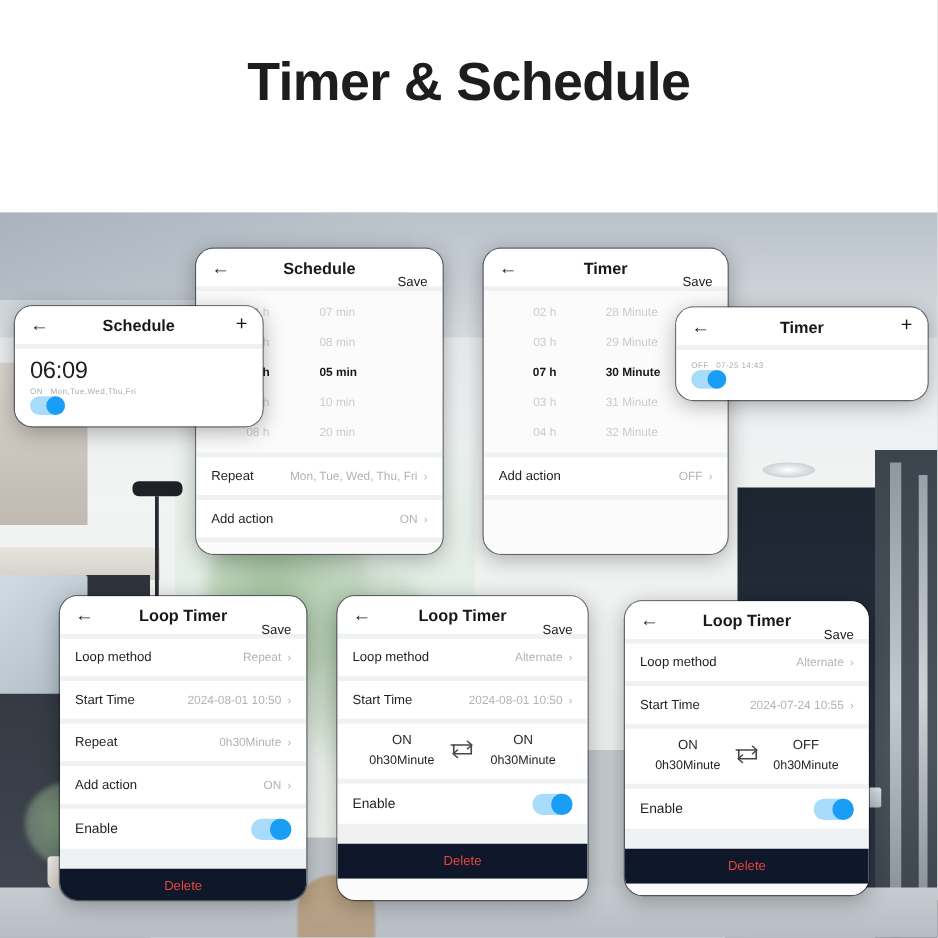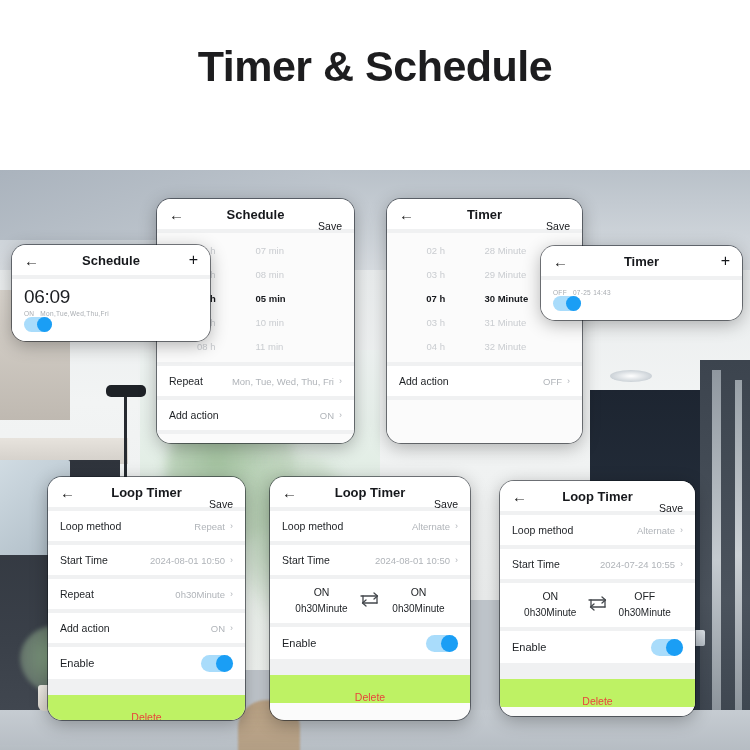--- a/index.html
+++ b/index.html
@@ -263,22 +263,22 @@
   .onoff-row {
     display:flex; align-items:center; justify-content:space-between;
     padding:7px 16px 9px 16px; background:#ffffff;
   }
   .onoff-col { text-align:center; width:74px; }
   .onoff-col .st { font-size:10.5px; color:#1d2024; }
   .onoff-col .dur { font-size:10px; color:#1d2024; margin-top:5px; }
   .loop-icon { width:26px; height:20px; flex:none; }
 
   .delete-row {
-    height:28px; display:flex; align-items:flex-end; justify-content:center;
-    background:#bef264;
+    height:28px; display:flex; align-items:center; justify-content:center;
+    background:#0f172a;
   }
   .delete-row .dtxt { font-size:10.5px; color:#e8443c; }
   .tail { background:#fbfbfb; }
 
   
   #card-schedule-summary { left:12px;  top:245px;  width:198px; z-index:6; }
   #card-schedule-detail  { left:157px; top:199px;  width:197px; height:244px; z-index:4; }
   #card-timer-detail     { left:387px; top:199px;  width:195px; height:244px; z-index:4; }
   #card-timer-summary    { left:541px; top:246px;  width:201px; z-index:6; }
   #card-loop-1           { left:48px;  top:477px;  width:197px; height:243px; z-index:7; }
@@ -382,21 +382,21 @@
     <div class="picker-row sel">
       <div class="c1">06 h</div>
       <div class="c2">05 min</div>
     </div>
     <div class="picker-row">
       <div class="c1">07 h</div>
       <div class="c2">10 min</div>
     </div>
     <div class="picker-row">
       <div class="c1">08 h</div>
-      <div class="c2">11 min</div>
+      <div class="c2">20 min</div>
     </div>
   </div>
   <div class="row-gap"></div>
   <div class="list-row">
     <span class="lbl">Repeat</span>
     <span class="val">Mon, Tue, Wed, Thu, Fri</span>
     <span class="chev">›</span>
   </div>
   <div class="row-gap"></div>
   <div class="list-row">

